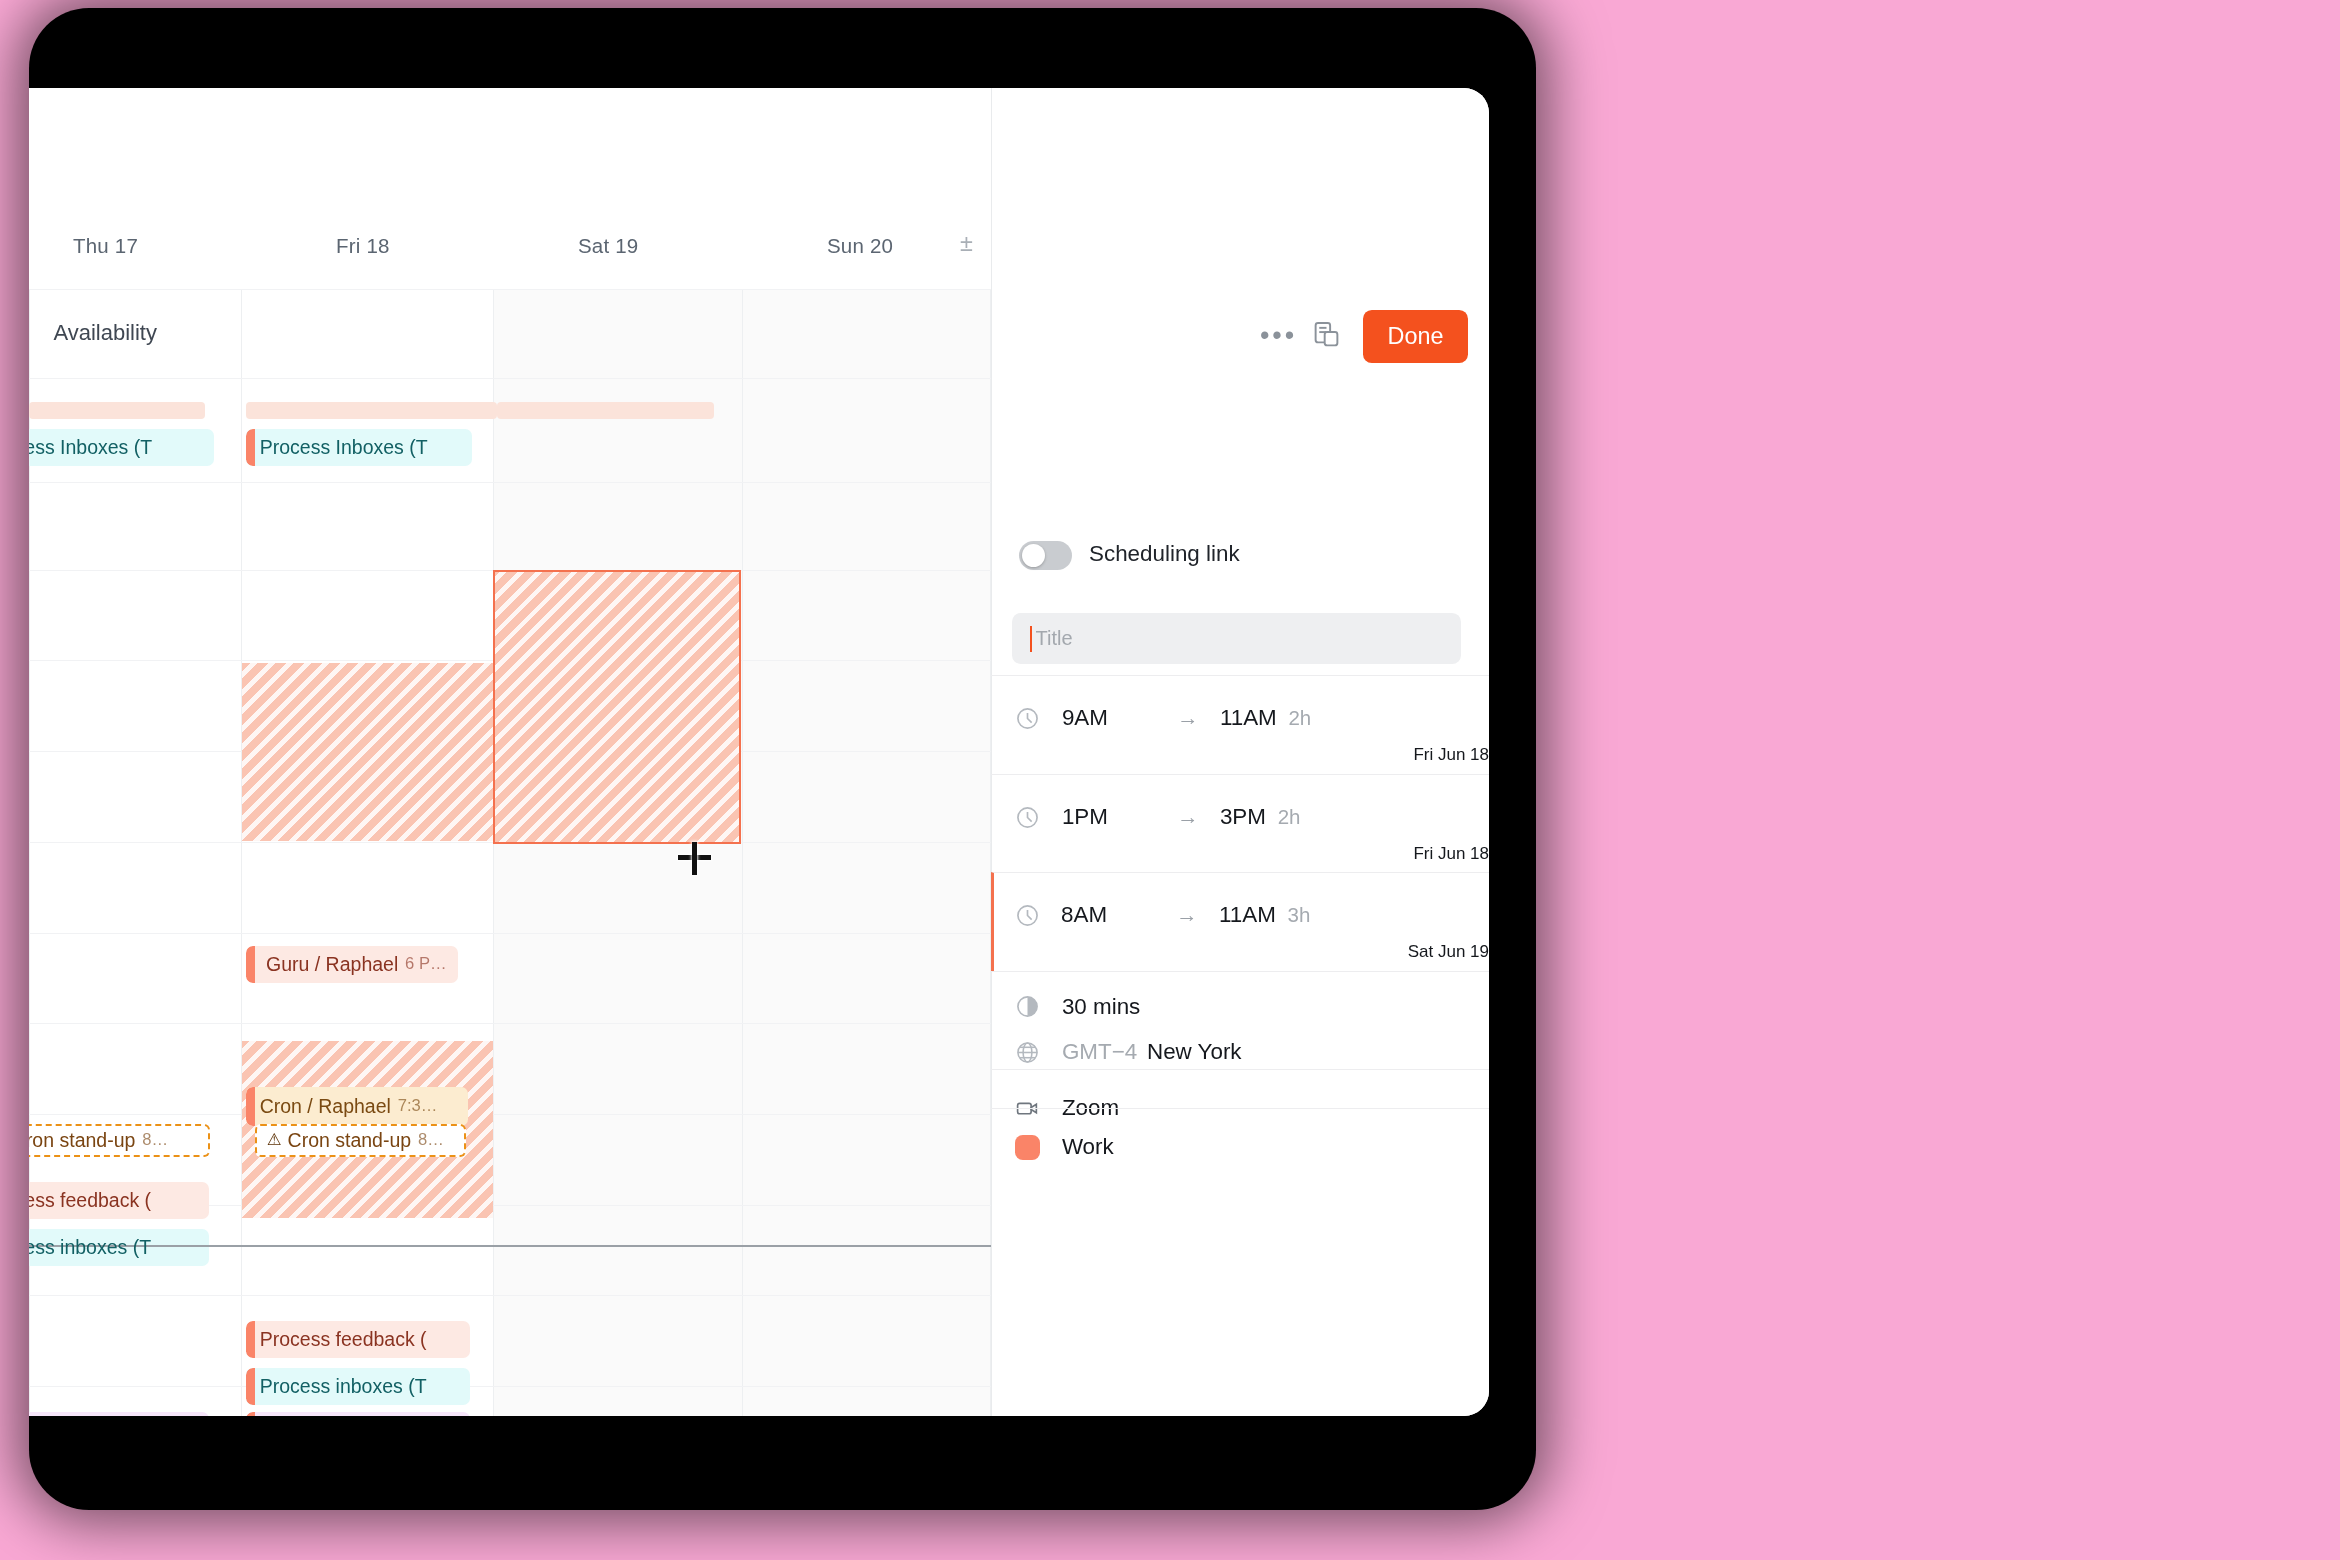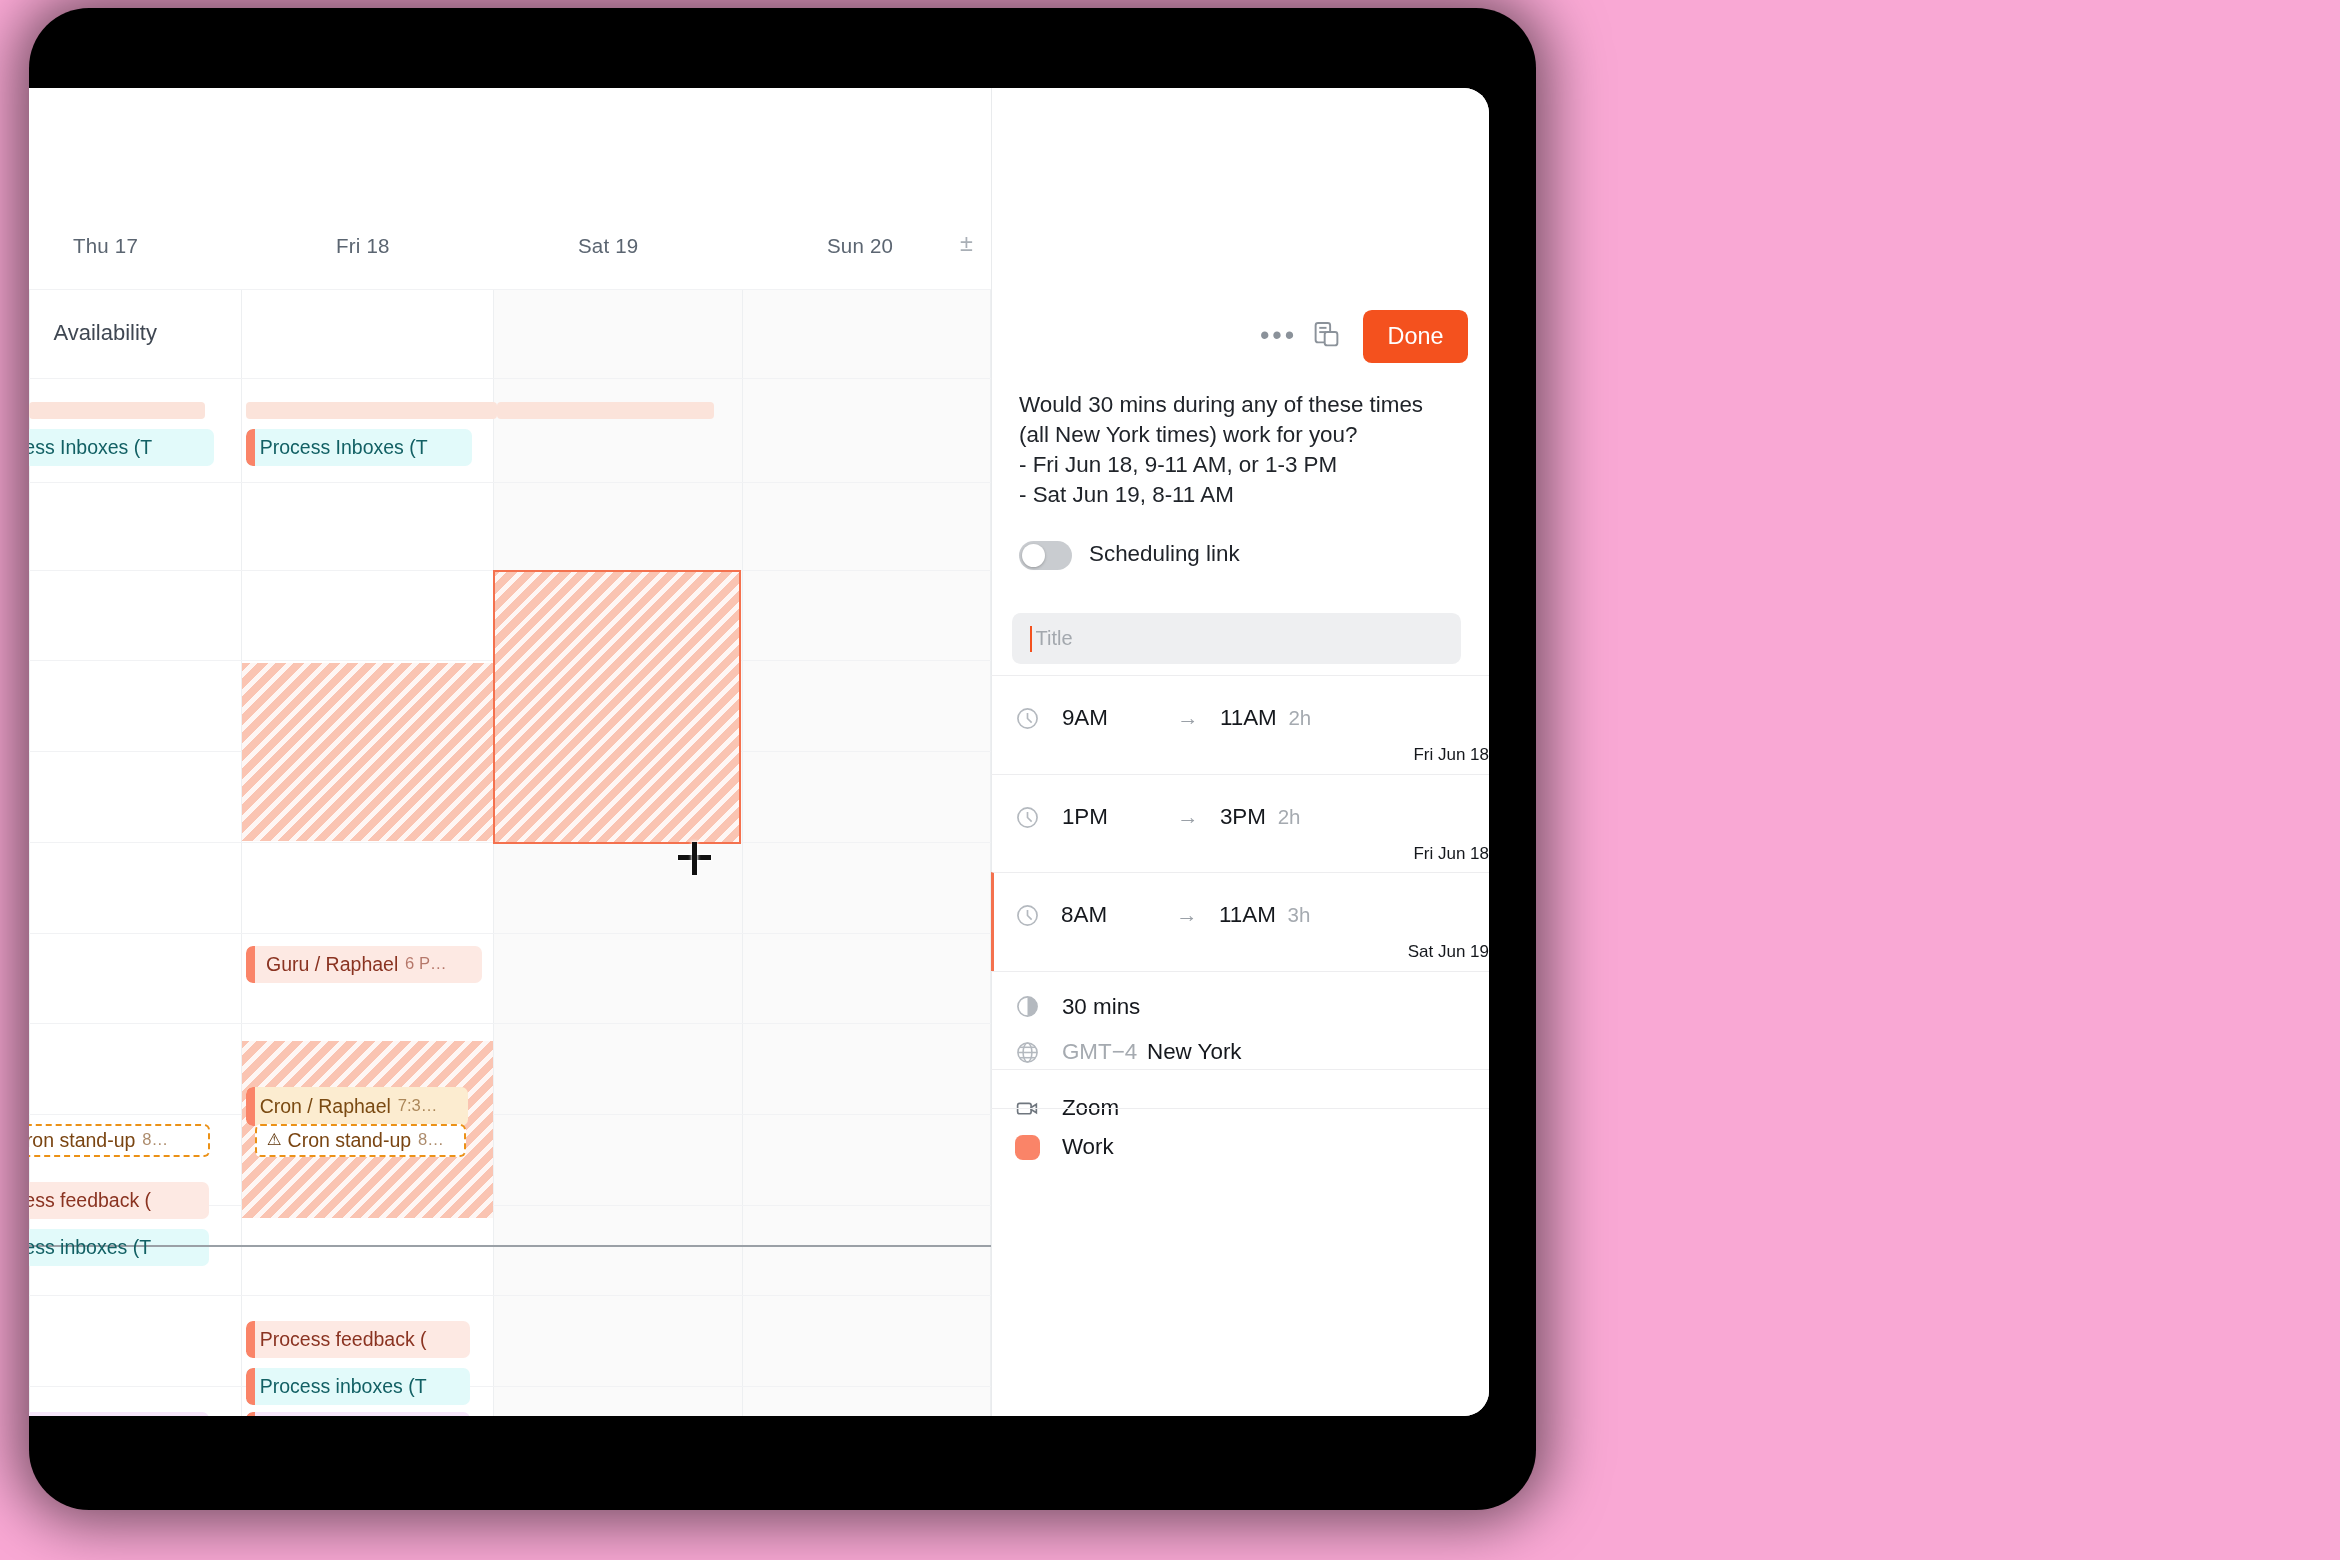--- a/index.html
+++ b/index.html
@@ -166,21 +166,21 @@
         <div class="ev teal" style="left:-39px;top:341px;width:224px;height:37px;">
 
           <span class="title">ocess Inboxes (T</span>
         </div>
 
         <div class="ev teal" style="left:217px;top:341px;width:226px;height:37px;">
           <span class="bar"></span>
           <span class="title">Process Inboxes (T</span>
         </div>
 
-        <div class="ev pink" style="left:217px;top:858px;width:236px;height:37px;padding-left:20px;">
+        <div class="ev pink" style="left:217px;top:858px;width:212px;height:37px;padding-left:20px;">
           <span class="bar"></span>
           <span class="title">Guru / Raphael</span>
           <span class="time">6 P…</span>
         </div>
 
         <div class="ev amber" style="left:217px;top:999px;width:222px;height:39px;">
           <span class="bar"></span>
           <span class="title">Cron / Raphael</span>
           <span class="time">7:3…</span>
         </div>
@@ -248,24 +248,20 @@
       <svg width="29" height="29" viewBox="0 0 24 24" fill="none" stroke="#8b929a" stroke-width="1.6">
         <rect x="3" y="2.5" width="12" height="16" rx="2"></rect>
         <line x1="6" y1="6.5" x2="12" y2="6.5"></line>
         <line x1="6" y1="10" x2="12" y2="10"></line>
         <rect x="10.5" y="10" width="10.5" height="11" rx="2" fill="#fff"></rect>
       </svg>
     </div>
 
     <button id="done-btn">Done</button>
 
-    <div id="summary">Would 30 mins during any of these times
-(all New York times) work for you?
-- Fri Jun 18, 9-11 AM, or 1-3 PM
-- Sat Jun 19, 8-11 AM</div>
 
     <div id="toggle-row">
       <div id="toggle"></div>
       <div id="toggle-label">Scheduling link</div>
     </div>
 
     <div id="title-input-wrap">
       <div id="caret"></div>
       <input id="title-input" type="text" placeholder="Title" style="">
     </div>

